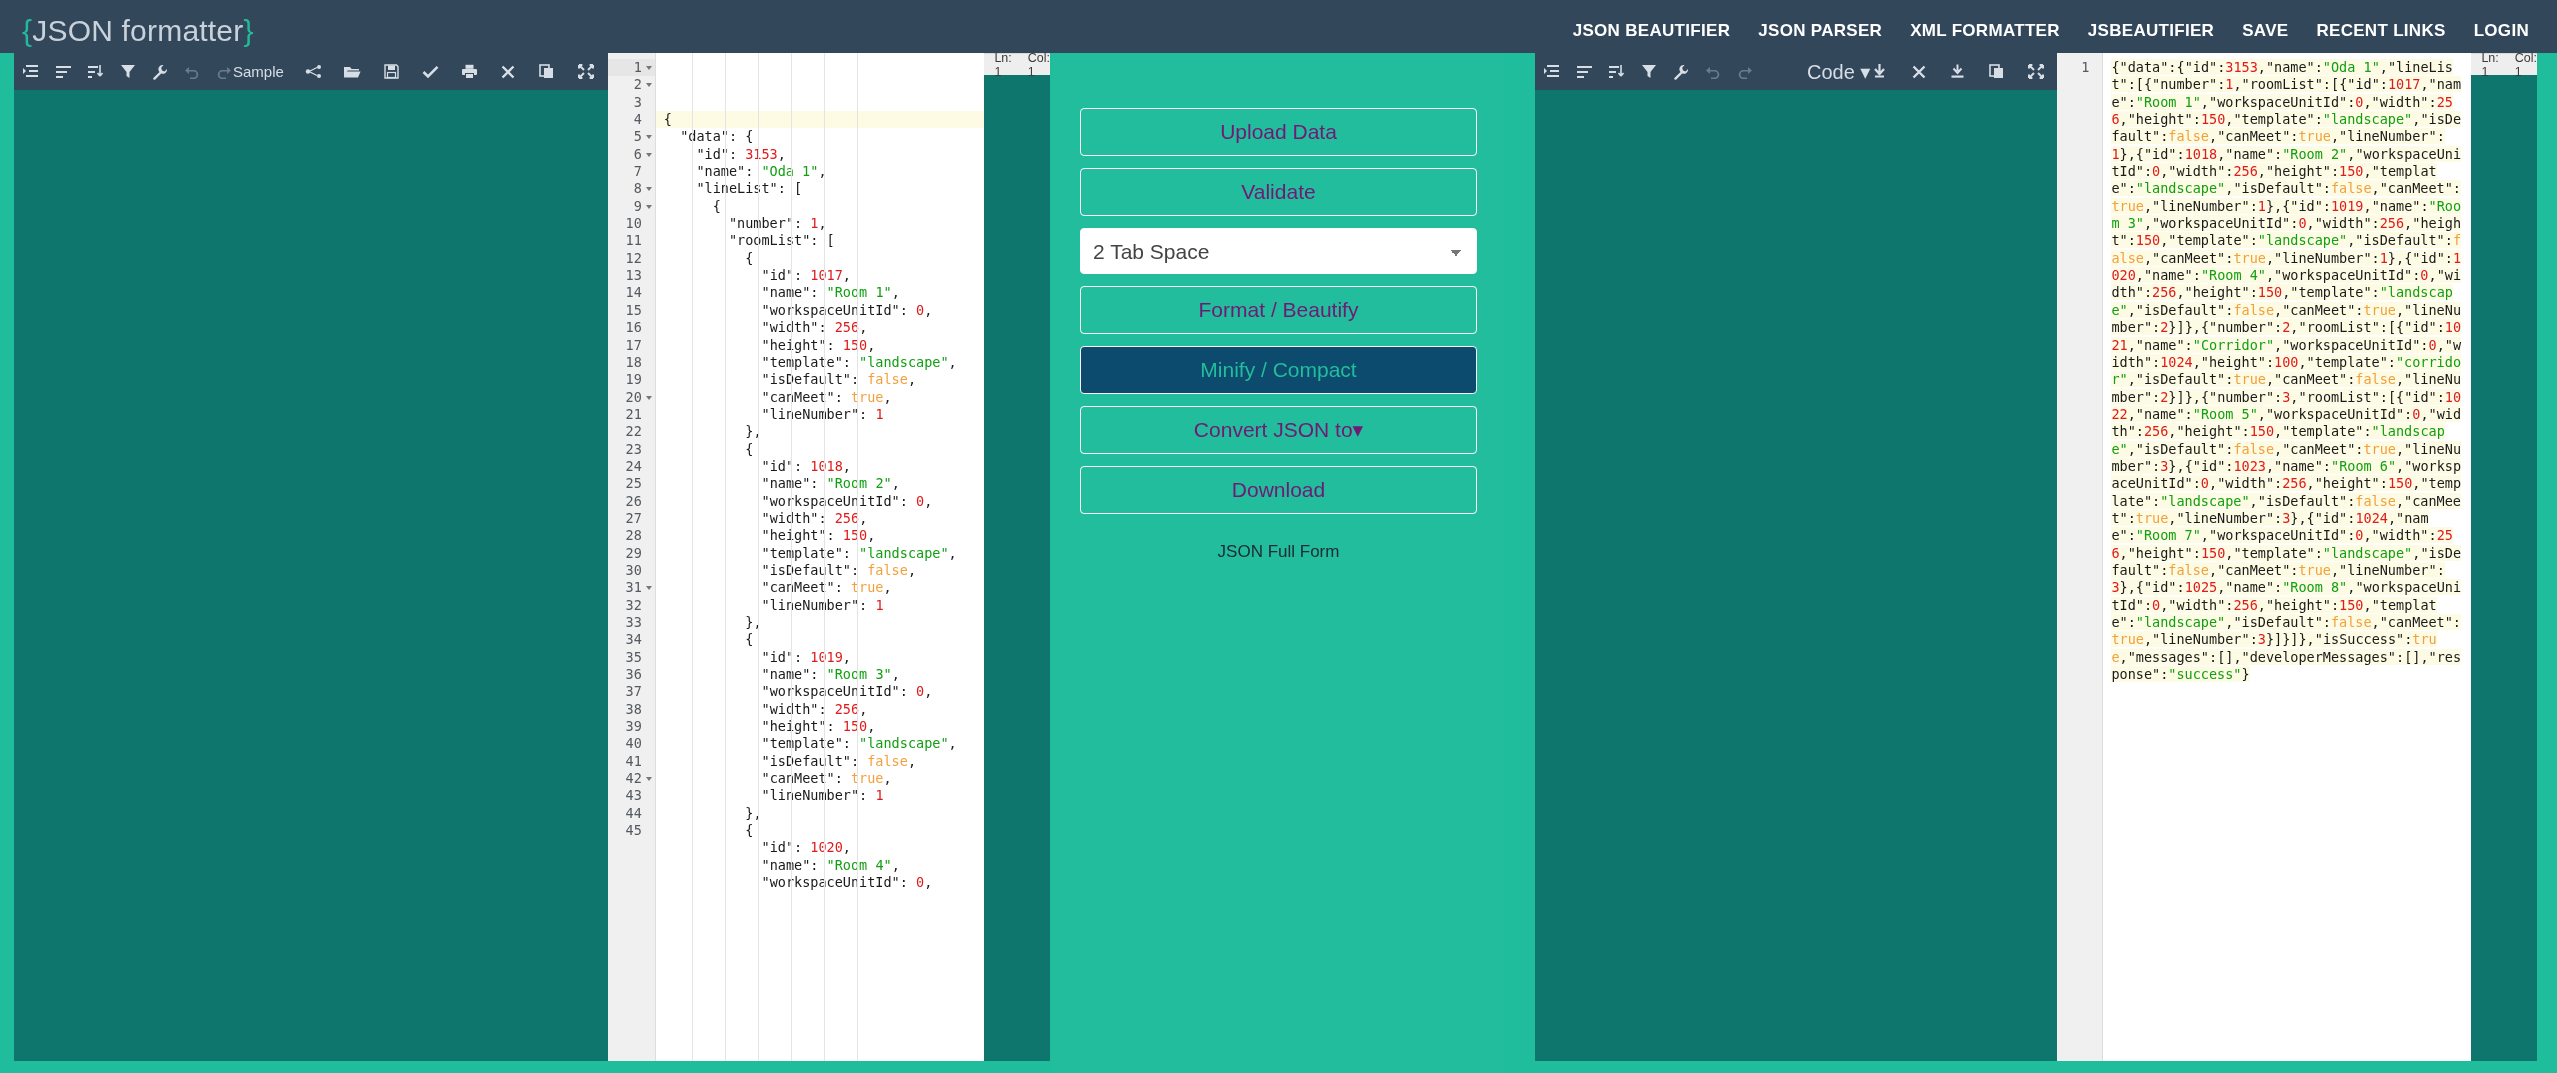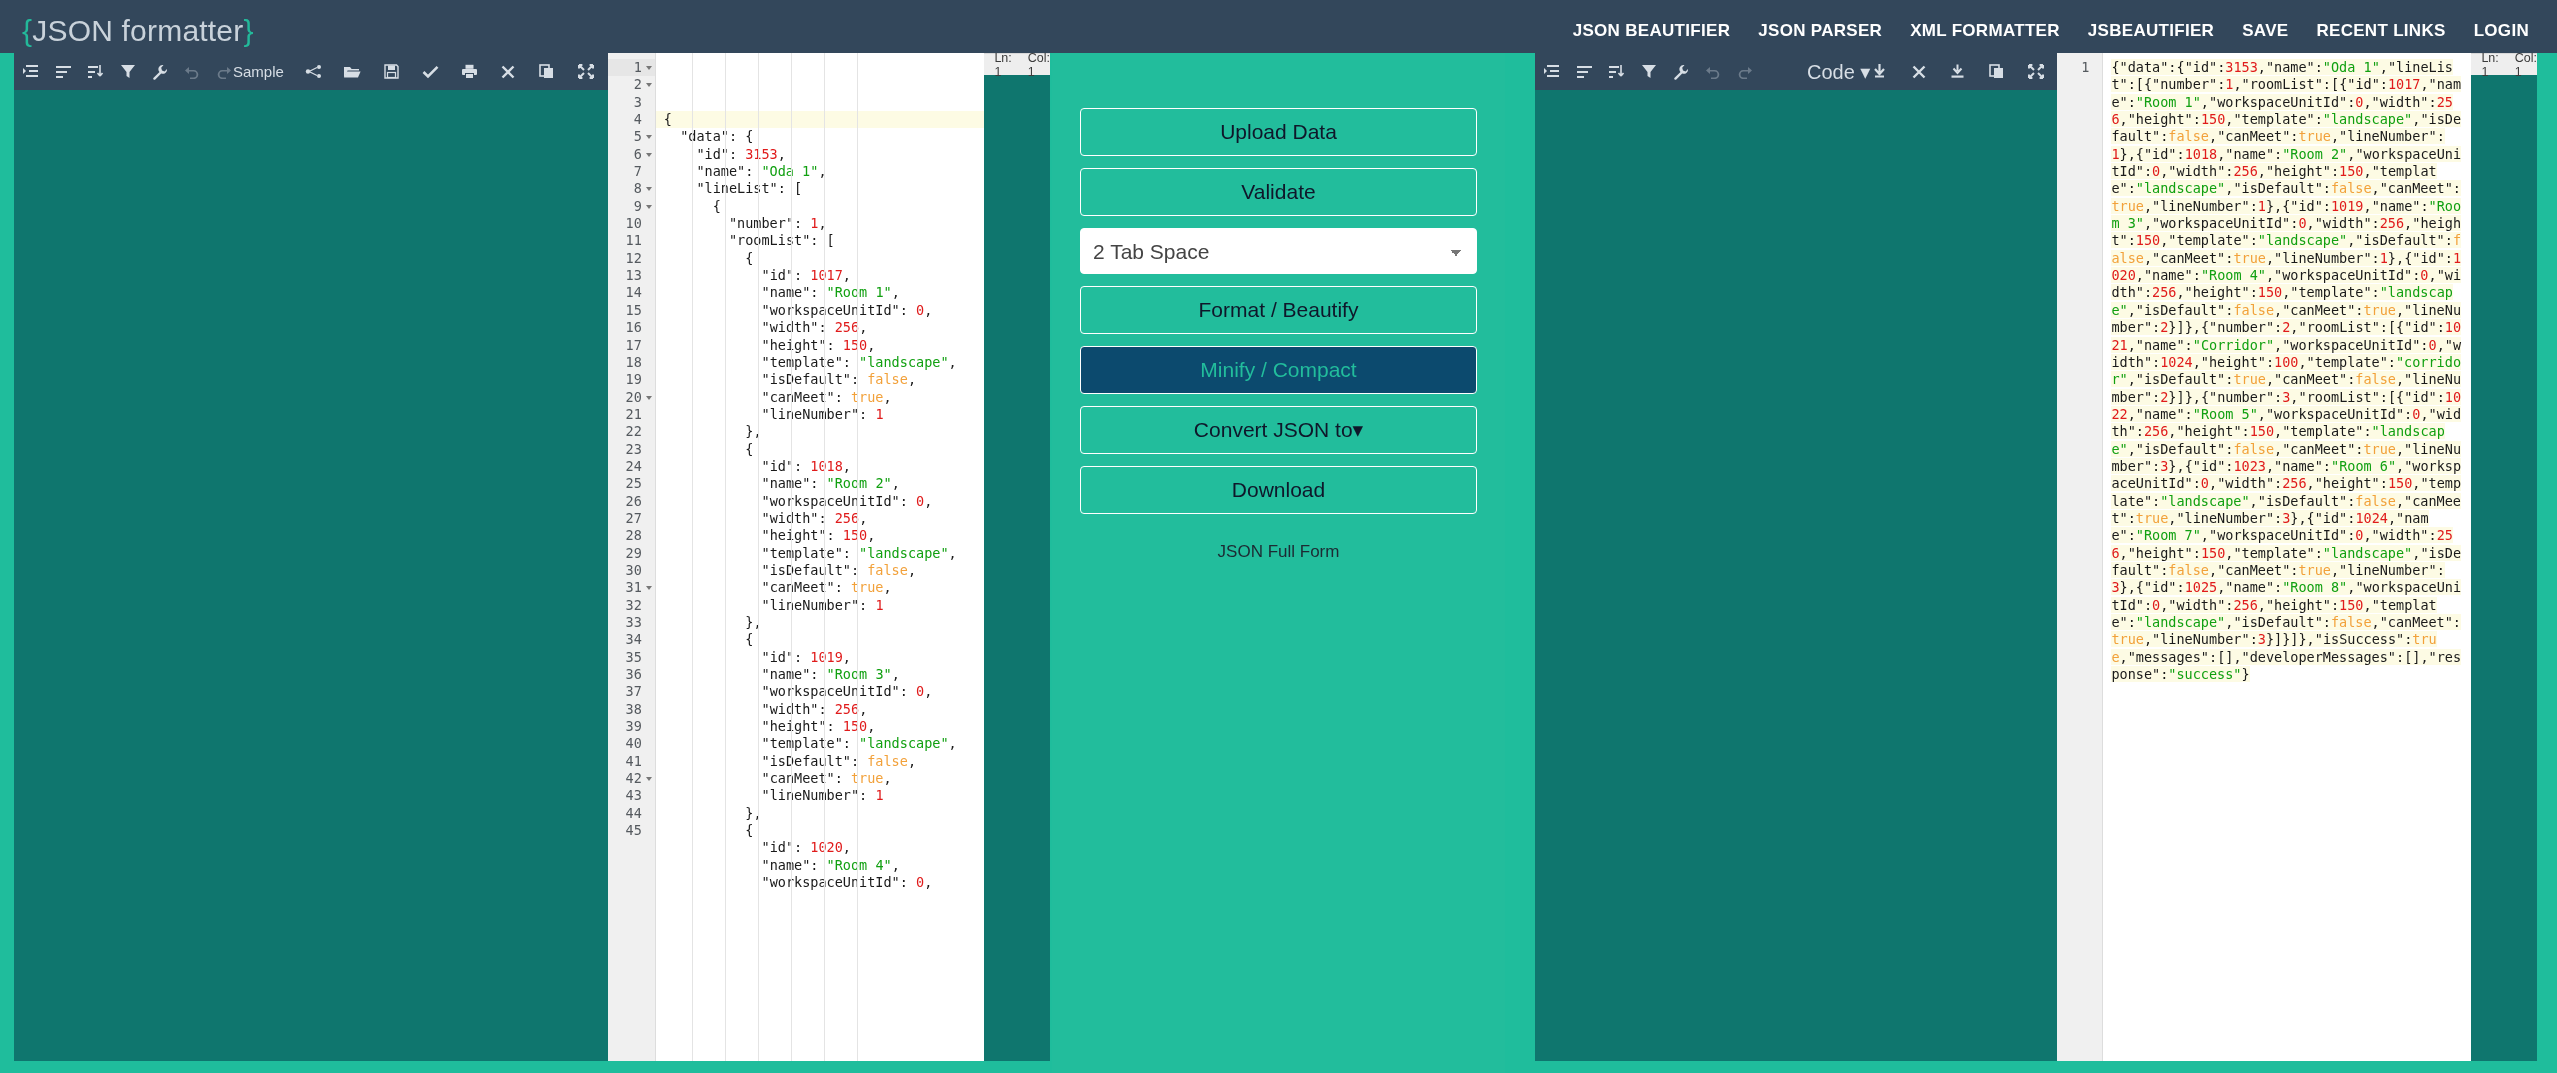--- a/index.html
+++ b/index.html
@@ -191,21 +191,21 @@
     flex-direction: column;
     gap: 0;
   }
   .mbtn {
     display: block;
     width: 100%;
     height: 48px;
     line-height: 46px;
     text-align: center;
     font-size: 21px;
-    color: #0f172a;
+    color: #701a75;
     background: transparent;
     border: 1.6px solid #ffffff;
     border-radius: 4px;
     cursor: pointer;
     font-family: "Liberation Sans", sans-serif;
     margin-bottom: 12px;
   }
   .mbtn.solid {
     background: #0c4a6e;
     color: #22bd9c;

